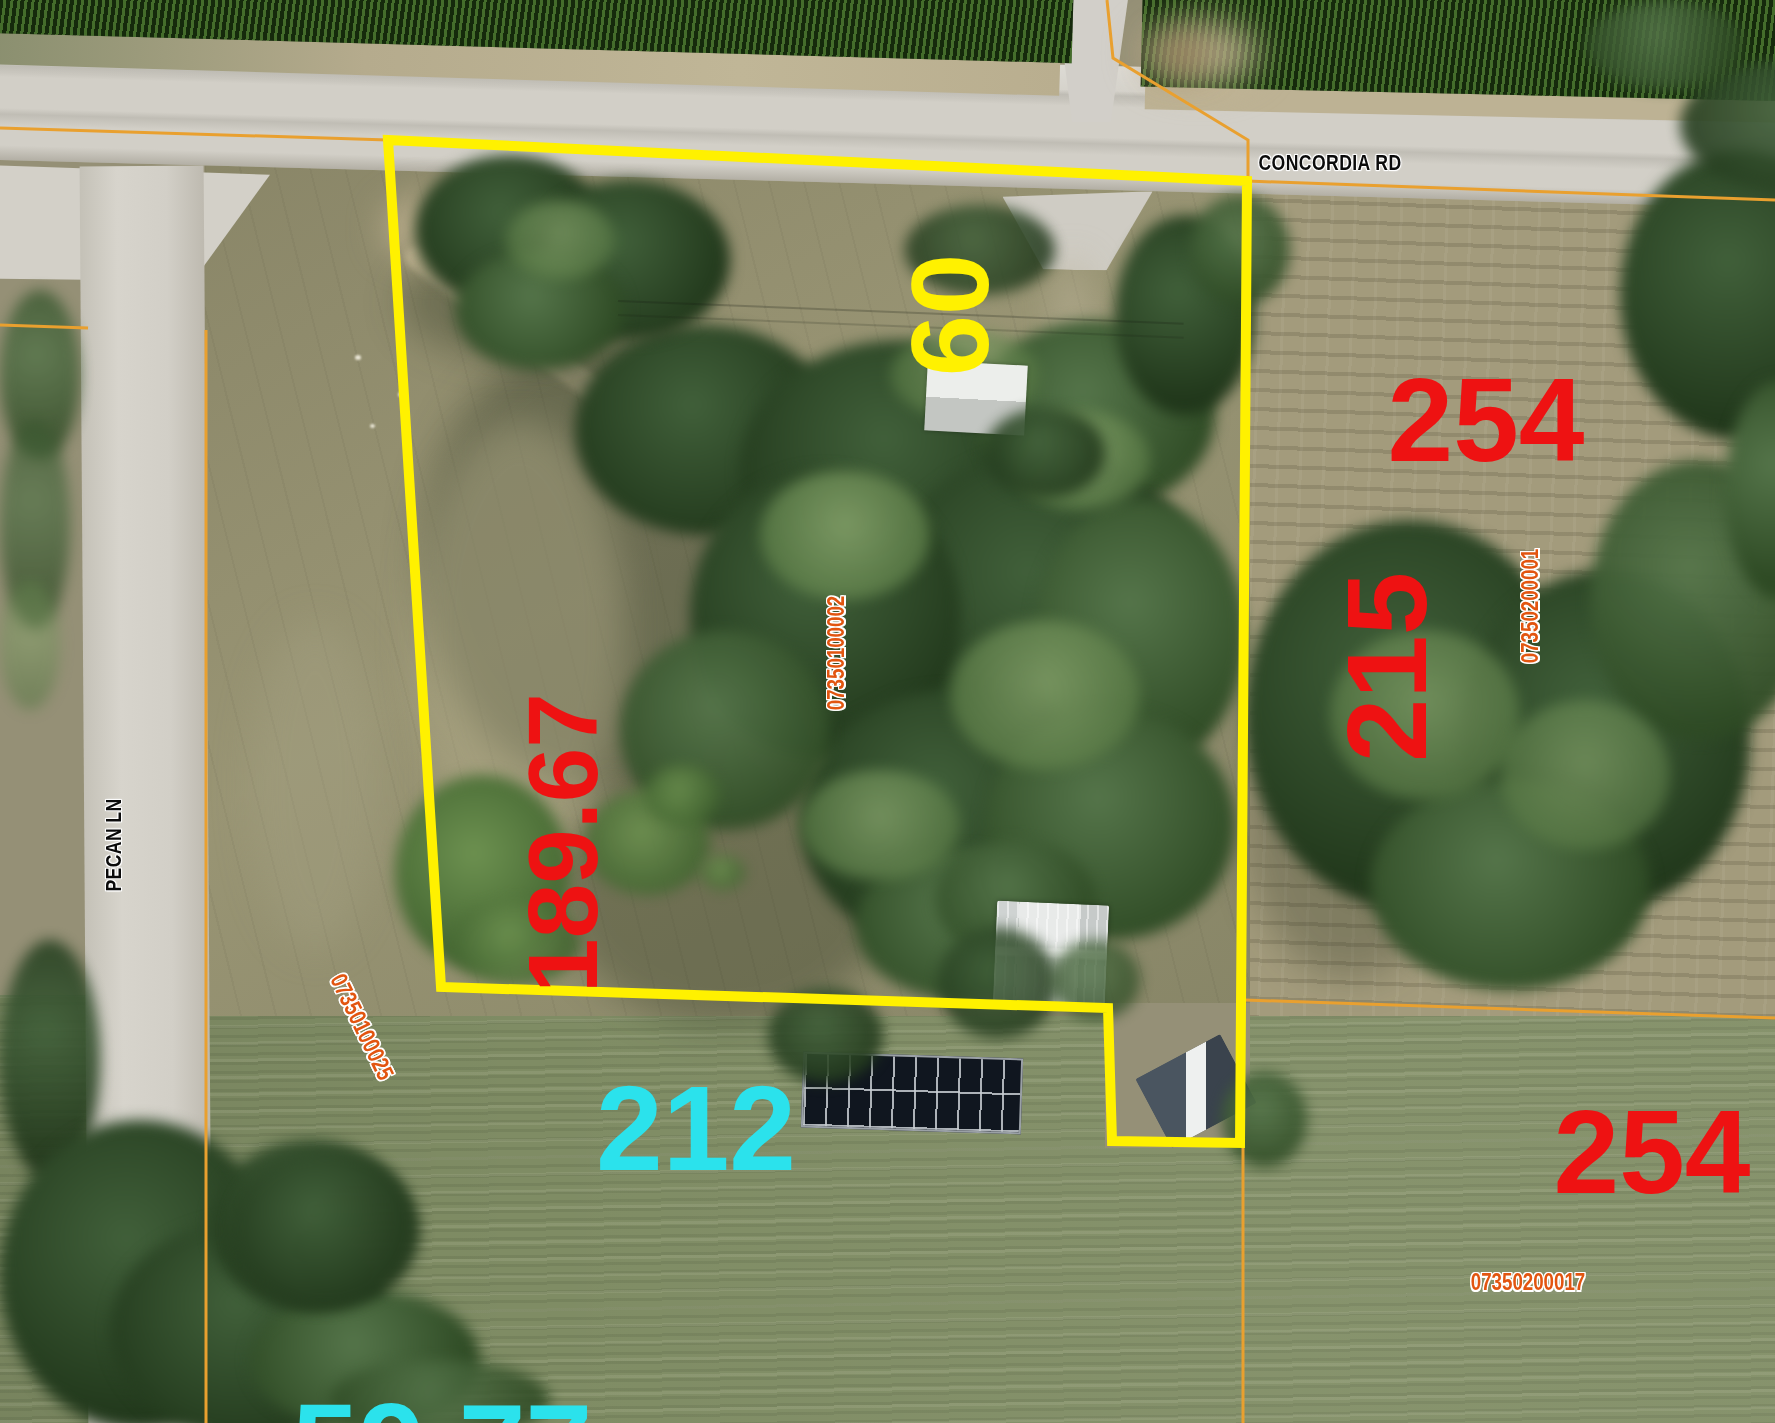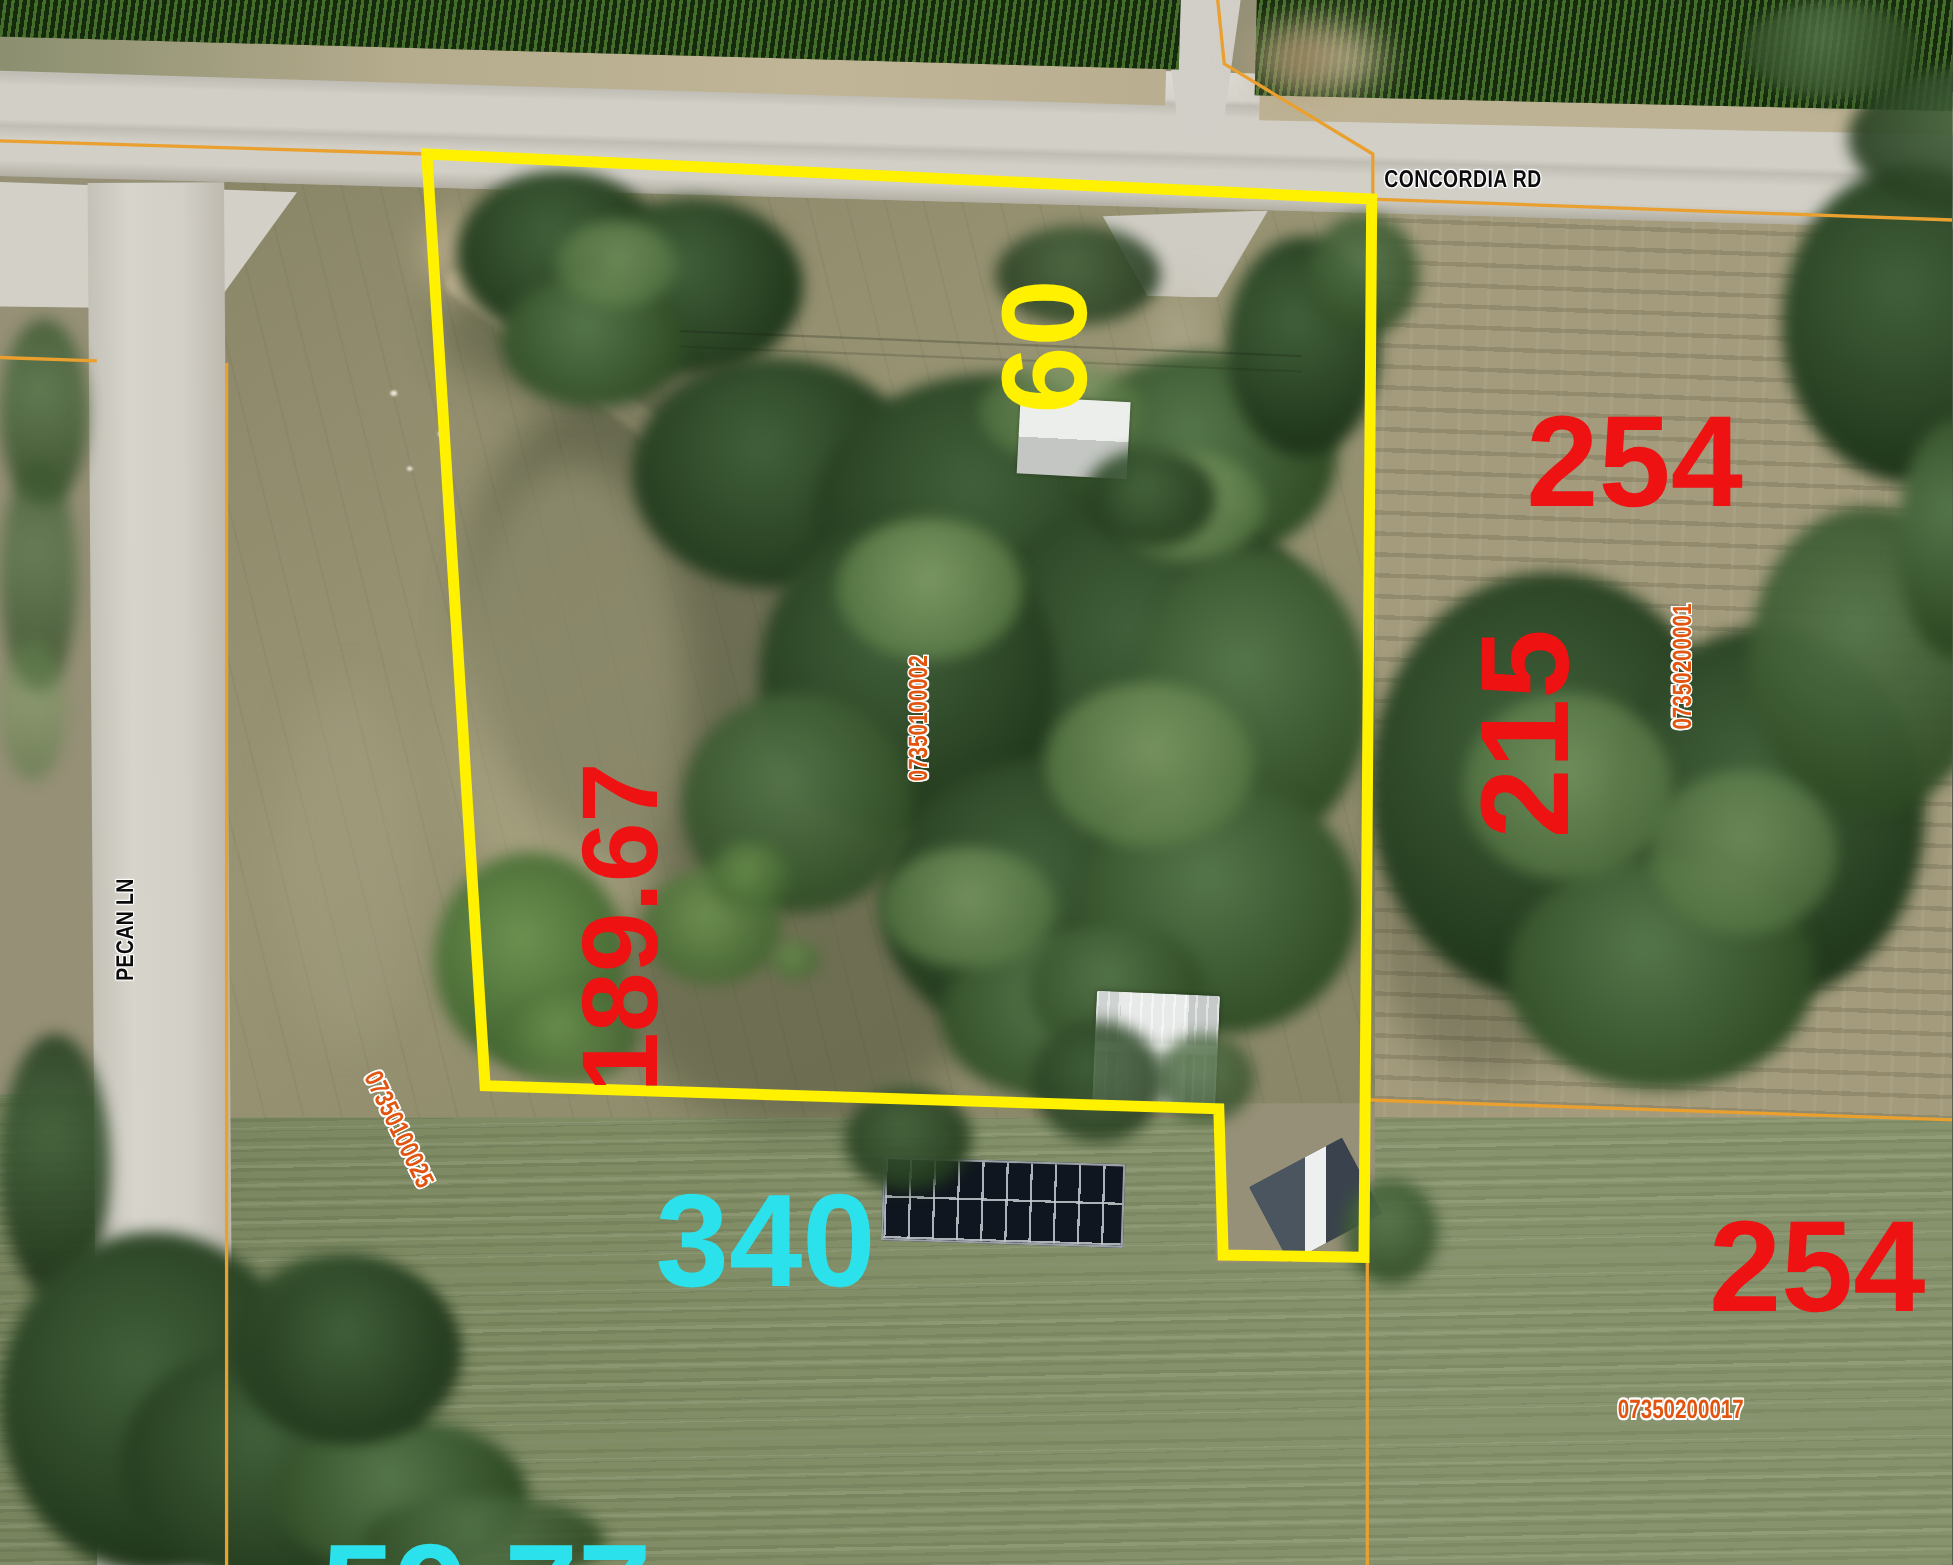--- a/index.html
+++ b/index.html
@@ -256,20 +256,20 @@
 
   <div class="lbl road-lbl concordia-lbl" style="left:1330px;top:163px;">CONCORDIA RD</div>
   <div class="lbl road-lbl pecan-lbl" style="left:114px;top:845px;">PECAN LN</div>
 
   <div class="lbl big yellow rot90" style="left:950px;top:315px;font-size:110px;">60</div>
   <div class="lbl big red rot90" style="left:563px;top:843px;font-size:98px;">189.67</div>
 
   <div class="lbl big red rot90" style="left:1387px;top:667px;font-size:114px;">215</div>
   <div class="lbl big red" style="left:1486px;top:420px;font-size:118px;">254</div>
   <div class="lbl big red" style="left:1652px;top:1152px;font-size:118px;">254</div>
-  <div class="lbl big cyan" style="left:696px;top:1128px;font-size:120px;">340</div>
+  <div class="lbl big cyan" style="left:696px;top:1128px;font-size:120px;">212</div>
   <div class="lbl big cyan clip-bottom" style="left:442px;top:1386px;font-size:120px;">59.77</div>
 
   <div class="lbl pid pid-v" style="left:836px;top:653px;">07350100002</div>
   <div class="lbl pid pid-v" style="left:1530px;top:606px;">07350200001</div>
   <div class="lbl pid pid-diag" style="left:362px;top:1027px;">07350100025</div>
   <div class="lbl pid pid-h" style="left:1528px;top:1282px;">07350200017</div>
 </div>
 
 </body></html>

